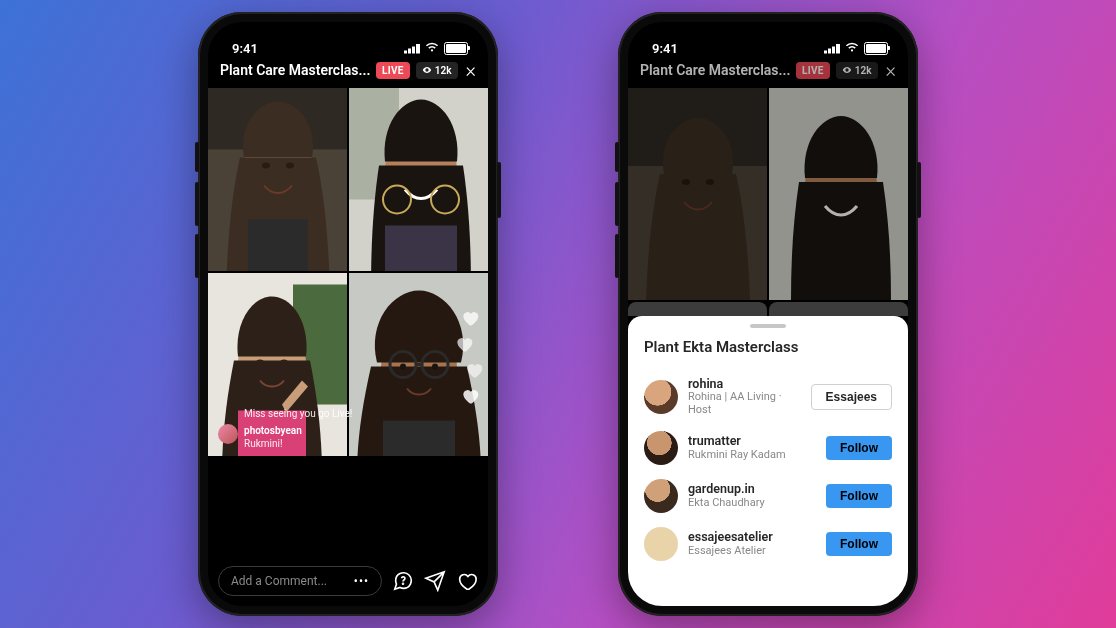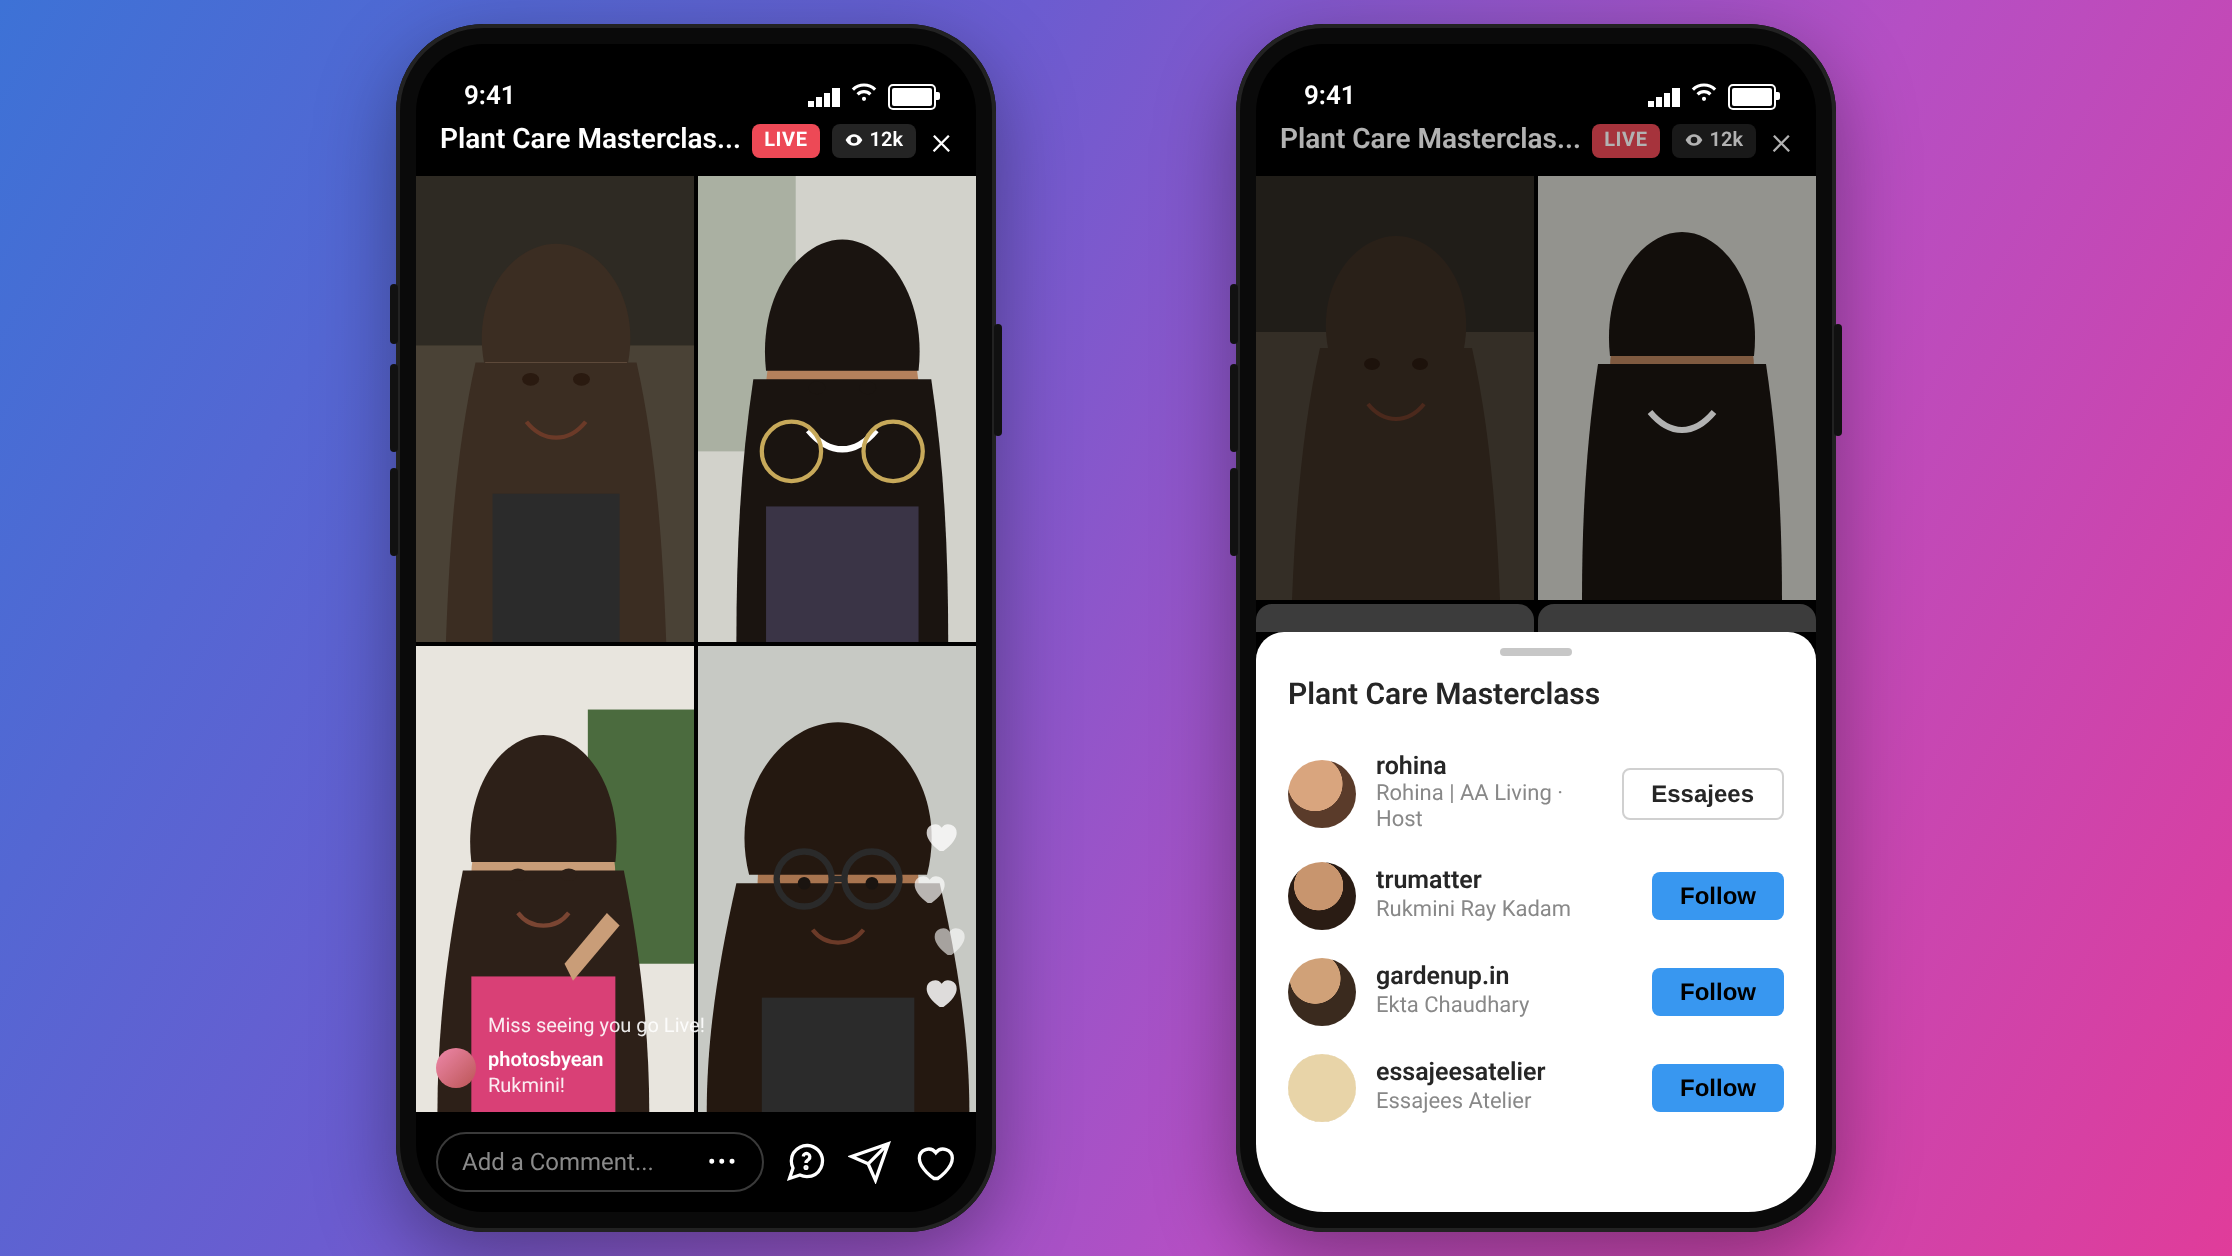--- a/index.html
+++ b/index.html
@@ -18,21 +18,21 @@
 .sig{width:16px;height:10px;background:linear-gradient(to right,#fff 0 3px,transparent 3px 4px,#fff 4px 7px,transparent 7px 8px,#fff 8px 11px,transparent 11px 12px,#fff 12px 16px);clip-path:polygon(0 70%,20% 70%,20% 50%,45% 50%,45% 30%,70% 30%,70% 0,100% 0,100% 100%,0 100%)}
 .wifi svg{width:14px;height:11px}
 .bat{width:22px;height:11px;border:1px solid #fff;border-radius:2.5px;position:relative}
 .bat::after{content:"";position:absolute;right:-3px;top:3px;width:2px;height:4px;background:#fff;border-radius:0 1px 1px 0}
 .bat::before{content:"";position:absolute;left:1px;top:1px;right:1px;bottom:1px;background:#fff;border-radius:1px}
 .header{display:flex;align-items:center;padding:4px 10px 8px 12px;gap:6px}
 .title{color:#fff;font-size:14px;font-weight:600;flex:1;white-space:nowrap;overflow:hidden}
 .live-badge{background:#ed4956;color:#fff;font-size:10px;font-weight:700;padding:3px 6px;border-radius:4px;letter-spacing:.3px}
 .view-badge{background:rgba(40,40,40,.9);color:#fff;font-size:10px;font-weight:600;padding:3px 6px;border-radius:4px;display:flex;align-items:center;gap:3px}
 .close-x{color:#fff;font-size:20px;font-weight:300;padding:0 2px;line-height:1}
-.grid{display:grid;grid-template-columns:1fr 1fr;grid-template-rows:1fr 1fr;gap:2px;height:468px;position:relative}
+.grid{display:grid;grid-template-columns:1fr 1fr;grid-template-rows:1fr 1fr;gap:2px;height:368px;position:relative}
 .tile{background:#222;position:relative;overflow:hidden}
 .tile svg{width:100%;height:100%;display:block}
 .overlay-bottom{position:absolute;left:0;right:0;bottom:0;padding:8px 10px 6px;display:flex;flex-direction:column;gap:4px}
 .comment{display:flex;align-items:flex-start;gap:6px;color:#fff;font-size:10px;line-height:1.3}
 .avatar-sm{width:20px;height:20px;border-radius:50%;background:#555;flex-shrink:0;background:linear-gradient(135deg,#d97,#a54)}
 .comment .ctext{flex:1}
 .comment .cname{font-weight:600}
 .comment .cbody{opacity:.9}
 .hearts{position:absolute;right:8px;bottom:50px;display:flex;flex-direction:column;align-items:center;gap:6px}
 .heart-float{width:20px;height:20px;opacity:.85}
@@ -263,21 +263,21 @@
               <path d="M30 94c-6 40-8 78-8 118h100c0-40-2-78-8-118" fill="#1a1410"></path>
               <path d="M56 118c10 12 22 12 32 0" stroke="#fff" stroke-width="3" fill="none"></path>
             </svg>
       </div>
       <div class="tile" style="border-top-left-radius:8px;border-top-right-radius:8px;background:#555"></div>
       <div class="tile" style="border-top-left-radius:8px;border-top-right-radius:8px;background:#555"></div>
     </div>
 
     <div class="sheet">
       <div class="sheet-handle"></div>
-      <div class="sheet-title">Plant Care Masterclass</div>
+      <div class="sheet-title">Plant Ekta Masterclass</div>
 
       <div class="sheet-row">
         <div class="sheet-av" style="background:radial-gradient(circle at 40% 35%,#d9a57e 0 45%,#5a3b2a 46% 100%)"></div>
         <div class="sheet-txt">
               <div class="sheet-name">rohina</div>
               <div class="sheet-sub">Rohina | AA Living · Host</div>
             </div>
         <button class="sheet-btn following">Essajees</button>
       </div>
       <div class="sheet-row">

